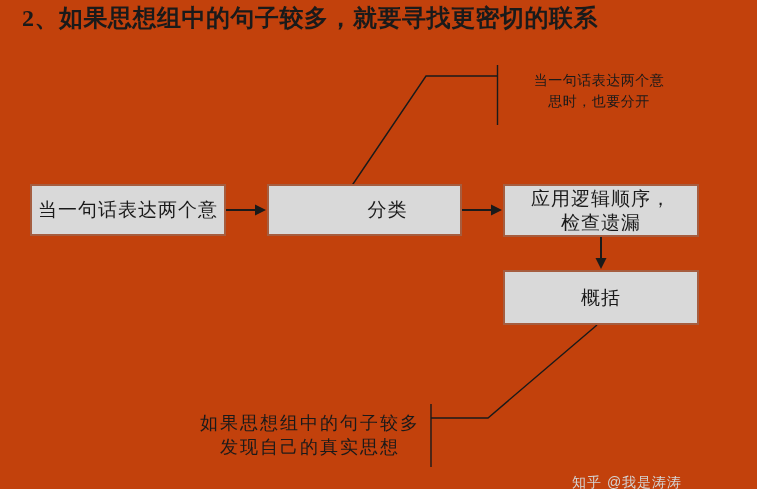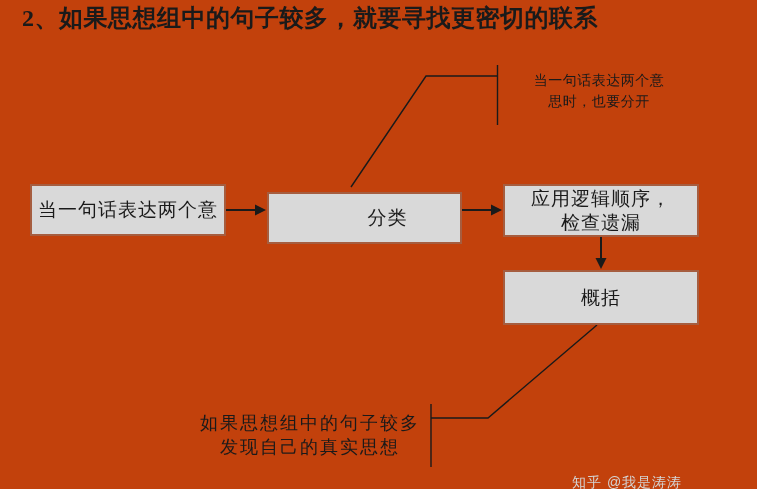--- a/index.html
+++ b/index.html
@@ -49,21 +49,21 @@
     display: flex;
     align-items: center;
     justify-content: center;
     text-align: center;
     font-size: 19px;
     letter-spacing: 1px;
     line-height: 1.25;
     white-space: pre-line;
   }
   .box-1 { left: 30px;  top: 184px; width: 196px; height: 52px; }
-  .box-2 { left: 267px; top: 192px; width: 195px; height: 52px; padding-left: 46px; }
+  .box-2 { left: 267px; top: 184px; width: 195px; height: 52px; padding-left: 46px; }
   .box-3 { left: 503px; top: 184px; width: 196px; height: 53px; }
   .box-4 { left: 503px; top: 270px; width: 196px; height: 55px; }
   .annotation {
     position: absolute;
     text-align: center;
     white-space: pre-line;
   }
   .annotation-top {
     left: 505px;
     top: 70px;

